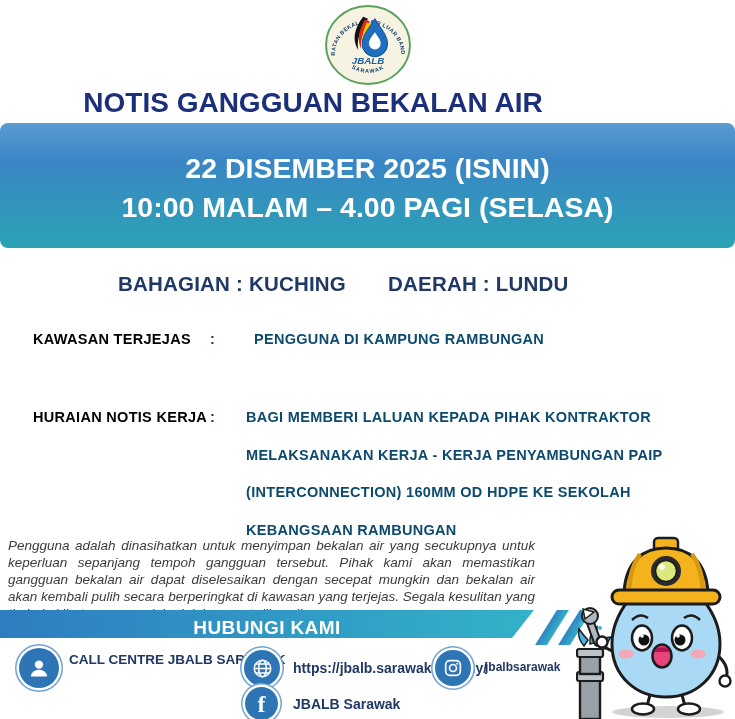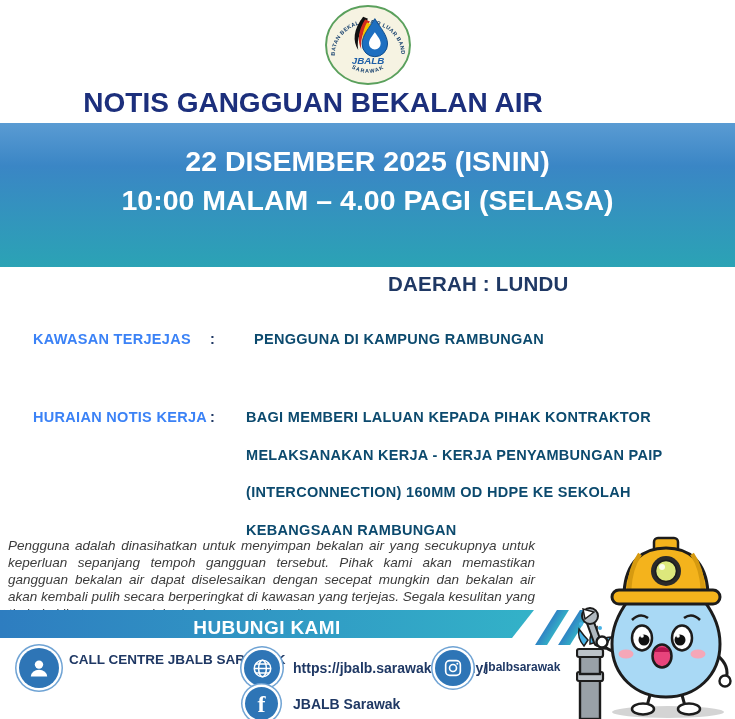--- a/index.html
+++ b/index.html
@@ -4,29 +4,29 @@
 <style>
   html,body{margin:0;padding:0;background:#fff;}
   #page{position:relative;width:735px;height:719px;background:#ffffff;overflow:hidden;
         font-family:"Liberation Sans",sans-serif;}
 
   .logo{position:absolute;left:323px;top:4px;width:90px;height:82px;}
 
   .title{position:absolute;top:87px;left:0;width:626px;text-align:center;
          font-size:28px;font-weight:bold;color:#1c2f7c;letter-spacing:0px;}
 
-  .banner{position:absolute;top:123px;left:0;width:735px;height:144px;box-sizing:border-box;
+  .banner{position:absolute;top:123px;left:0;width:735px;height:125px;box-sizing:border-box;
           background:linear-gradient(180deg,#5a9bd3 0%,#3a86c5 30%,#2ba3b5 100%);
           color:#fff;text-align:center;font-weight:bold;font-size:28.5px;line-height:39px;
-          padding-top:19px;}
+          padding-top:26px;border-radius:8px;}
 
   .region-label{position:absolute;top:272px;font-size:20.5px;font-weight:bold;color:#1f3864;letter-spacing:.2px;}
   .bahagian{left:118px;} .daerah{left:388px;}
 
-  .detail-label{position:absolute;font-size:14.5px;font-weight:bold;color:#3b82f6;letter-spacing:.3px;}
+  .detail-label{position:absolute;font-size:14.5px;font-weight:bold;color:#000000;letter-spacing:.3px;}
   .detail-colon{position:absolute;font-size:14.5px;font-weight:bold;color:#1f3864;}
   .detail-value{position:absolute;font-size:14.5px;font-weight:bold;color:#0c4a6e;letter-spacing:.3px;}
   .kawasan-label{left:33px;top:331px;} .kawasan-colon{left:210px;top:331px;} .kawasan-value{left:254px;top:331px;}
   .huraian-label{left:33px;top:409px;} .huraian-colon{left:210px;top:409px;}
   .huraian-value{left:246px;top:399px;width:462px;line-height:37.5px;}
 
   .advisory{position:absolute;left:8px;top:537px;width:527px;font-size:13.5px;font-style:italic;
             color:#3c3c3c;line-height:17px;text-align:justify;}
 
   .contact-bar{position:absolute;top:610px;left:0;width:534px;height:28px;
@@ -86,20 +86,21 @@
     <text x="45" y="61" font-size="10" font-weight="bold" font-style="italic" fill="#1e5fa8" text-anchor="middle">JBALB</text>
   </svg>
 
   <div class="title">NOTIS GANGGUAN BEKALAN AIR BERJADUAL</div>
 
   <div class="banner">
     <div>22 DISEMBER 2025 (ISNIN)</div>
     <div>10:00 MALAM – 4.00 PAGI (SELASA)</div>
   </div>
 
+  <div class="region-label bahagian">BAHAGIAN : KUCHING</div>
   <div class="region-label daerah">DAERAH : LUNDU</div>
 
   <div class="detail-label kawasan-label">KAWASAN TERJEJAS</div>
   <div class="detail-colon kawasan-colon">:</div>
   <div class="detail-value kawasan-value">PENGGUNA DI KAMPUNG RAMBUNGAN</div>
 
   <div class="detail-label huraian-label">HURAIAN NOTIS KERJA</div>
   <div class="detail-colon huraian-colon">:</div>
   <div class="detail-value huraian-value">BAGI MEMBERI LALUAN KEPADA PIHAK KONTRAKTOR MELAKSANAKAN KERJA - KERJA PENYAMBUNGAN PAIP (INTERCONNECTION) 160MM OD HDPE KE SEKOLAH KEBANGSAAN RAMBUNGAN</div>
 

